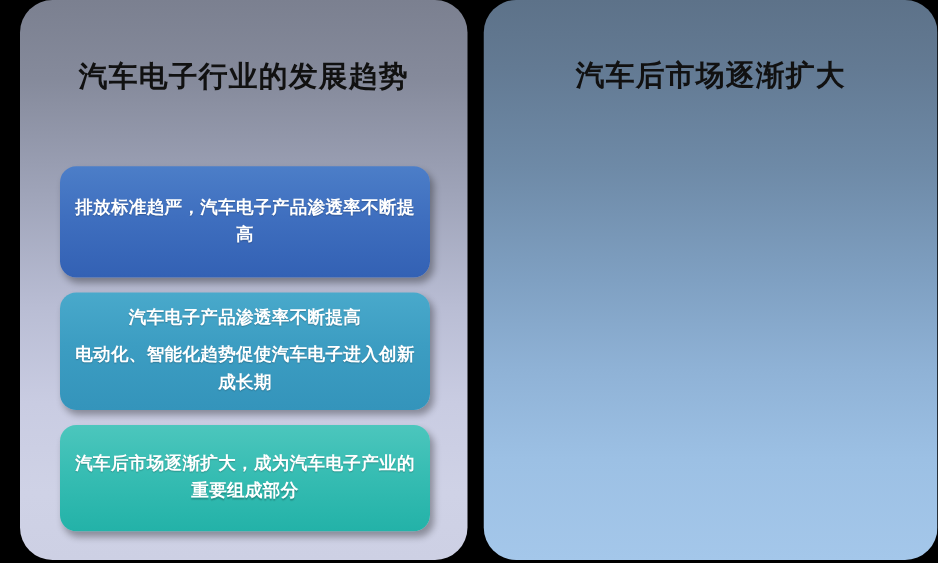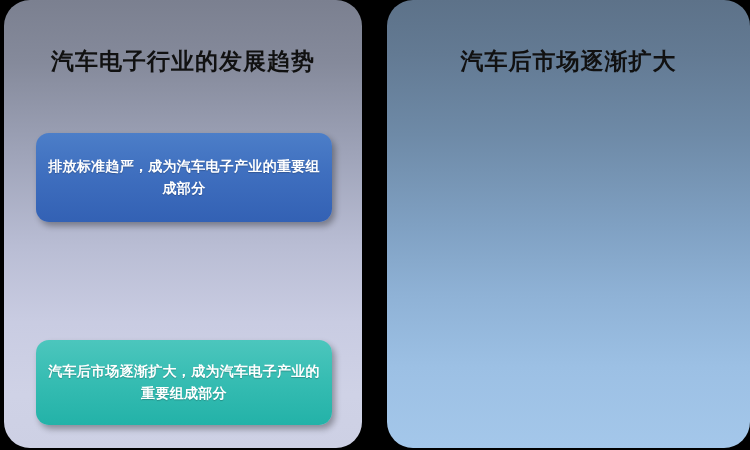--- a/index.html
+++ b/index.html
@@ -20,21 +20,21 @@
     background: #000000;
   }
 
   
   .panel {
     position: absolute;
     border-radius: 26px;
     overflow: hidden;
   }
   .panel-left {
-    left: 4px;
+    left: 16px;
     top: 0px;
     width: 358px;
     height: 448px;
     background: linear-gradient(180deg,
         #7b8090 0%,
         #858a9b 14%,
         #9ea3b8 34%,
         #b9bdd4 55%,
         #c9cce2 72%,
         #cfd2e6 88%,
@@ -113,23 +113,27 @@
 </style>
 </head>
 <body>
 
 <div class="stage">
 
   <div class="panel panel-left">
     <div class="panel-title">汽车电子行业的发展趋势</div>
 
     <div class="box lbox lbox-0">
-      <div class="box-text">排放标准趋严，成为汽车电子产业的重要组成部分</div>
+      <div class="box-text">排放标准趋严，汽车电子产品渗透率不断提高</div>
     </div>
 
+    <div class="box lbox lbox-1">
+      <div class="box-text">汽车电子产品渗透率不断提高</div>
+      <div class="box-text">电动化、智能化趋势促使汽车电子进入创新成长期</div>
+    </div>
 
     <div class="box lbox lbox-2">
       <div class="box-text">汽车后市场逐渐扩大，成为汽车电子产业的重要组成部分</div>
     </div>
   </div>
 
   <div class="panel panel-right">
     <div class="panel-title">汽车后市场逐渐扩大</div>
 
   </div>

